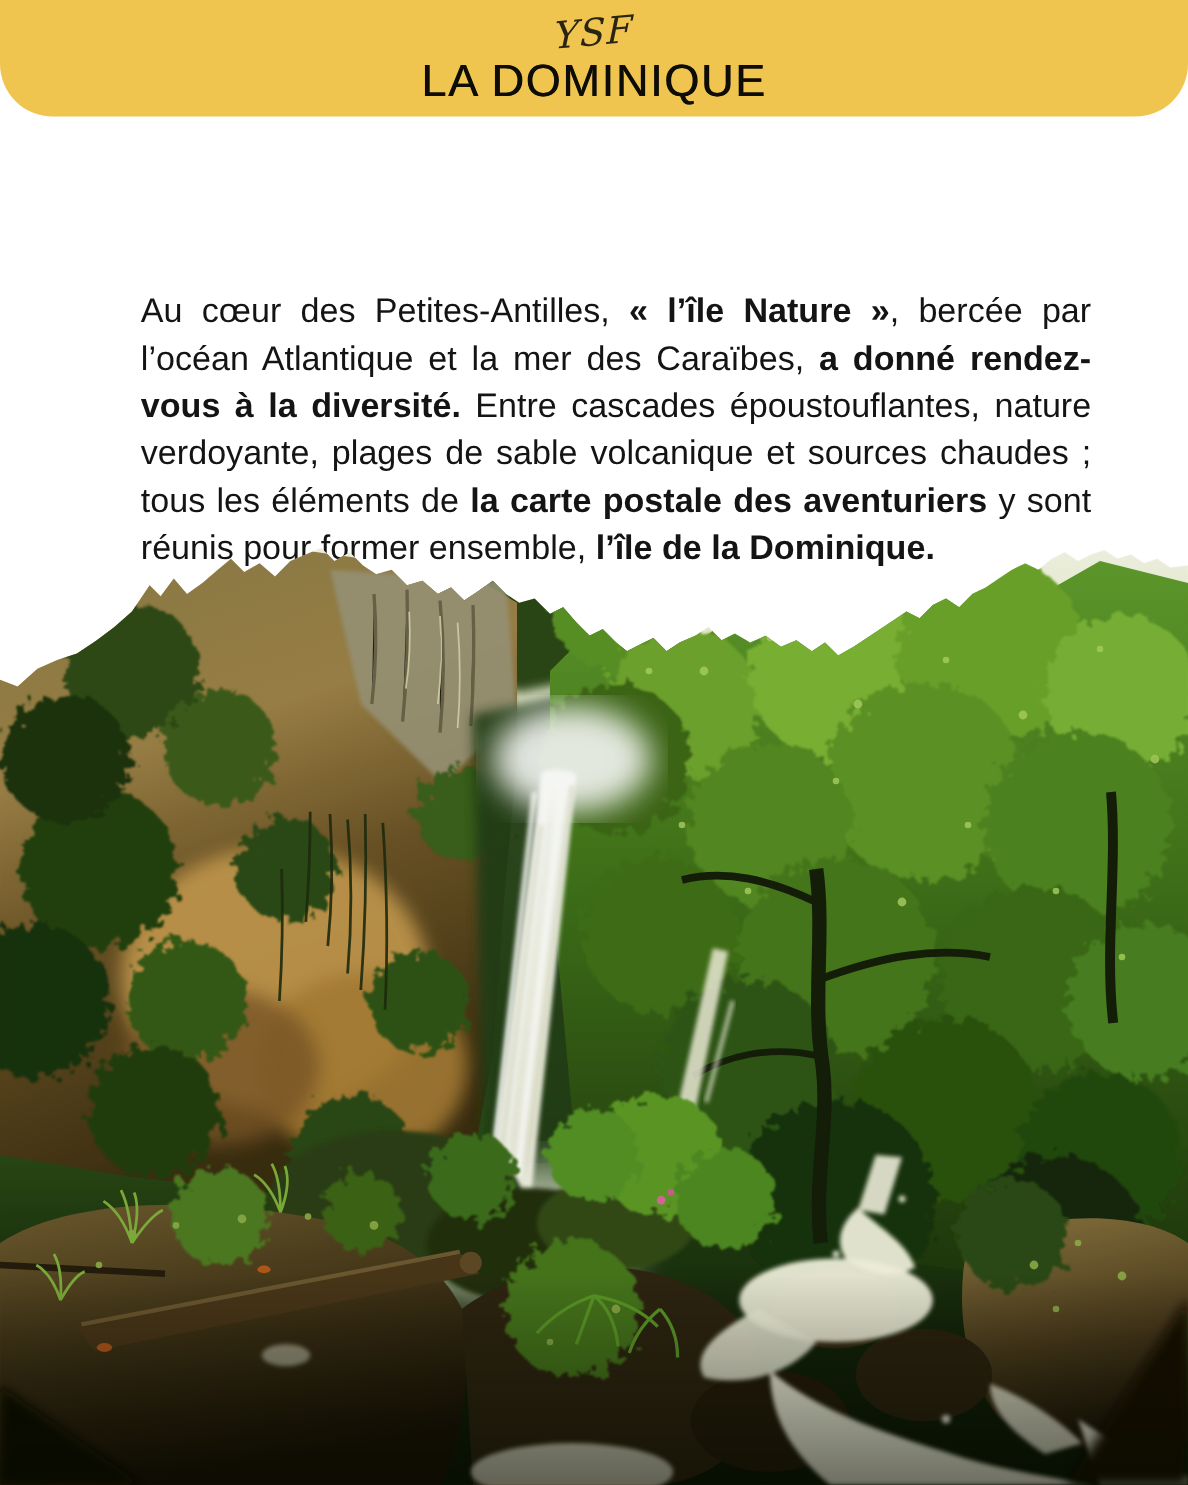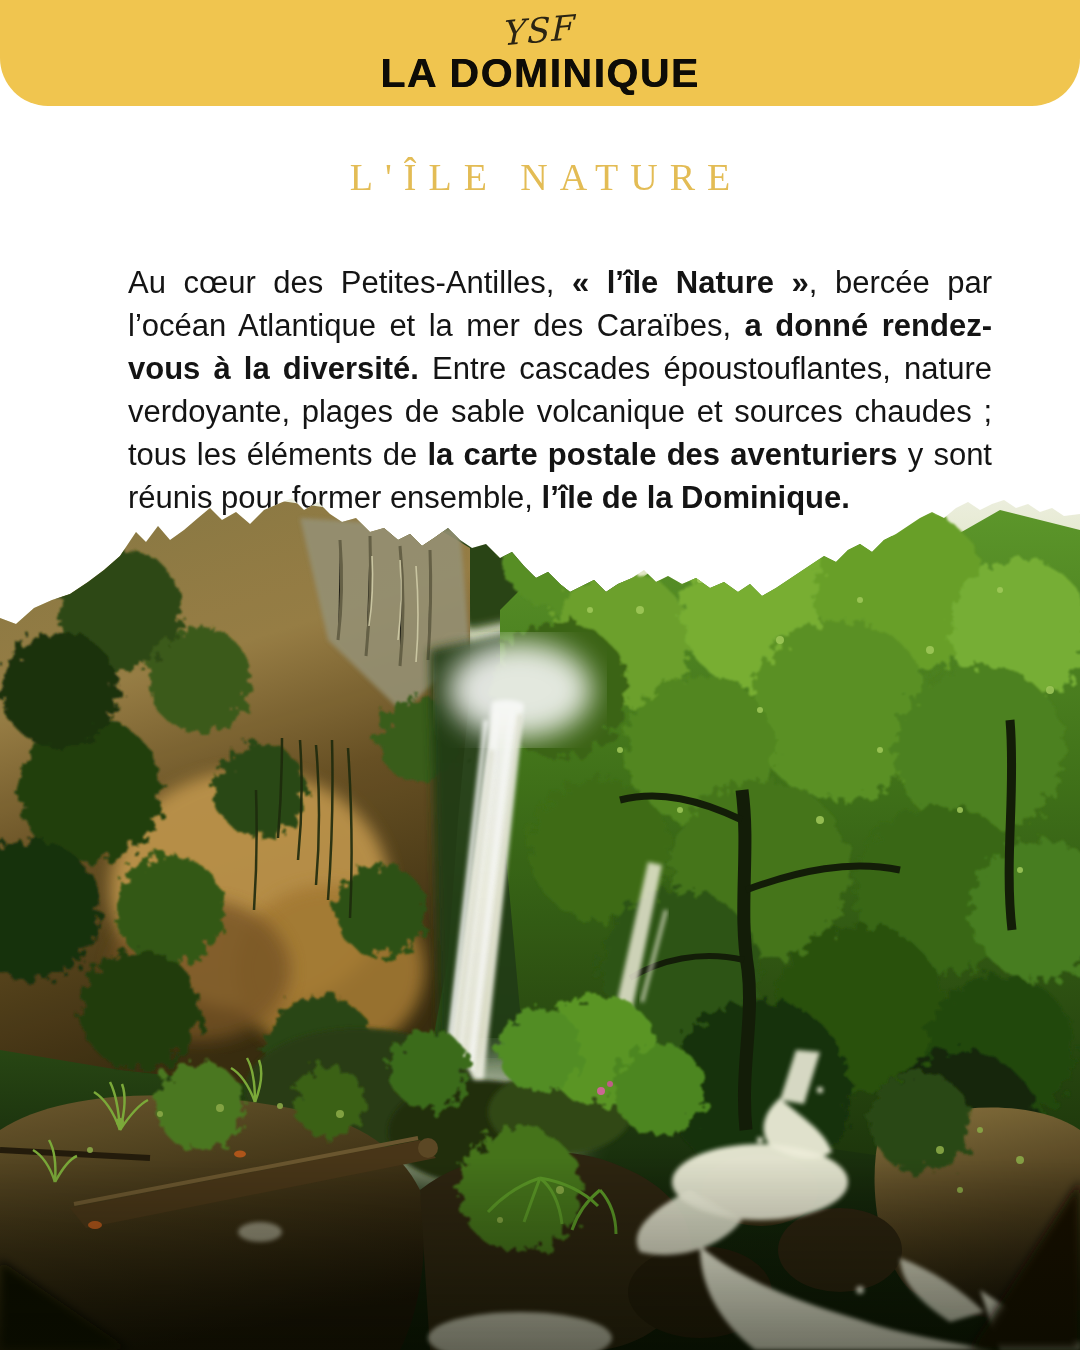--- a/index.html
+++ b/index.html
@@ -5,21 +5,21 @@
   html,body{margin:0;padding:0;background:#ffffff;}
   .canvas{position:relative;width:1080px;height:1350px;background:#ffffff;overflow:hidden;
           font-family:"Liberation Sans",sans-serif;}
   
   .band{position:absolute;top:0;left:0;width:1080px;height:106px;background:#F0C54F;
         border-radius:0 0 48px 48px;}
   .brand{position:absolute;top:12px;left:0;width:100%;text-align:center;
          font-family:"DejaVu Serif",serif;font-style:italic;font-size:34px;line-height:36px;
          color:#2A2413;transform:rotate(-5deg) skewX(-6deg);letter-spacing:1px;}
   .band-title{position:absolute;top:50px;left:0;width:100%;text-align:center;
-         font-weight:700;font-size:41px;line-height:46px;letter-spacing:1.5px;color:#0E0C07;
+         font-weight:400;font-size:41px;line-height:46px;letter-spacing:1.5px;color:#0E0C07;
          text-shadow:0.5px 0 0 #0E0C07;}
   
   .section-title{position:absolute;top:154px;left:0;width:100%;text-align:center;
          font-family:"Liberation Serif",serif;font-weight:400;font-size:38px;line-height:46px;
          letter-spacing:12px;text-indent:12px;color:#E3BC55;}
   
   .intro{position:absolute;left:108px;top:230px;width:864px;font-size:31px;line-height:43px;
          color:#141414;text-align:justify;margin-left:20px;}
   .intro .b{font-weight:700;}
   
@@ -27,21 +27,20 @@
 </style>
 </head>
 <body>
 
 <div class="canvas">
 
   <div class="band"></div>
   <div class="brand">YSF</div>
   <div class="band-title">LA DOMINIQUE</div>
 
-  <div class="section-title">L'ÎLE NATURE</div>
 
   <p class="intro"><span>Au cœur des Petites-Antilles, </span><span class="b">« l’île Nature »</span><span>, bercée par l’océan Atlantique et la mer des Caraïbes, </span><span class="b">a donné rendez-vous à la diversité.</span><span> Entre cascades époustouflantes, nature verdoyante, plages de sable volcanique et sources chaudes ; tous les éléments de </span><span class="b">la carte postale des aventuriers</span><span> y sont réunis pour former ensemble, </span><span class="b">l’île de la Dominique.</span></p>
 
   <svg class="photo" viewBox="0 0 1080 860" preserveAspectRatio="none" aria-hidden="true">
     <defs>
       <linearGradient id="bgGrad" x1="0" y1="0" x2="0" y2="1">
         <stop offset="0" stop-color="#f6f7e9"></stop>
           <stop offset="0.14" stop-color="#e3e9c2"></stop>
         <stop offset="0.28" stop-color="#b3c878"></stop>
           <stop offset="0.45" stop-color="#5d8a33"></stop>

